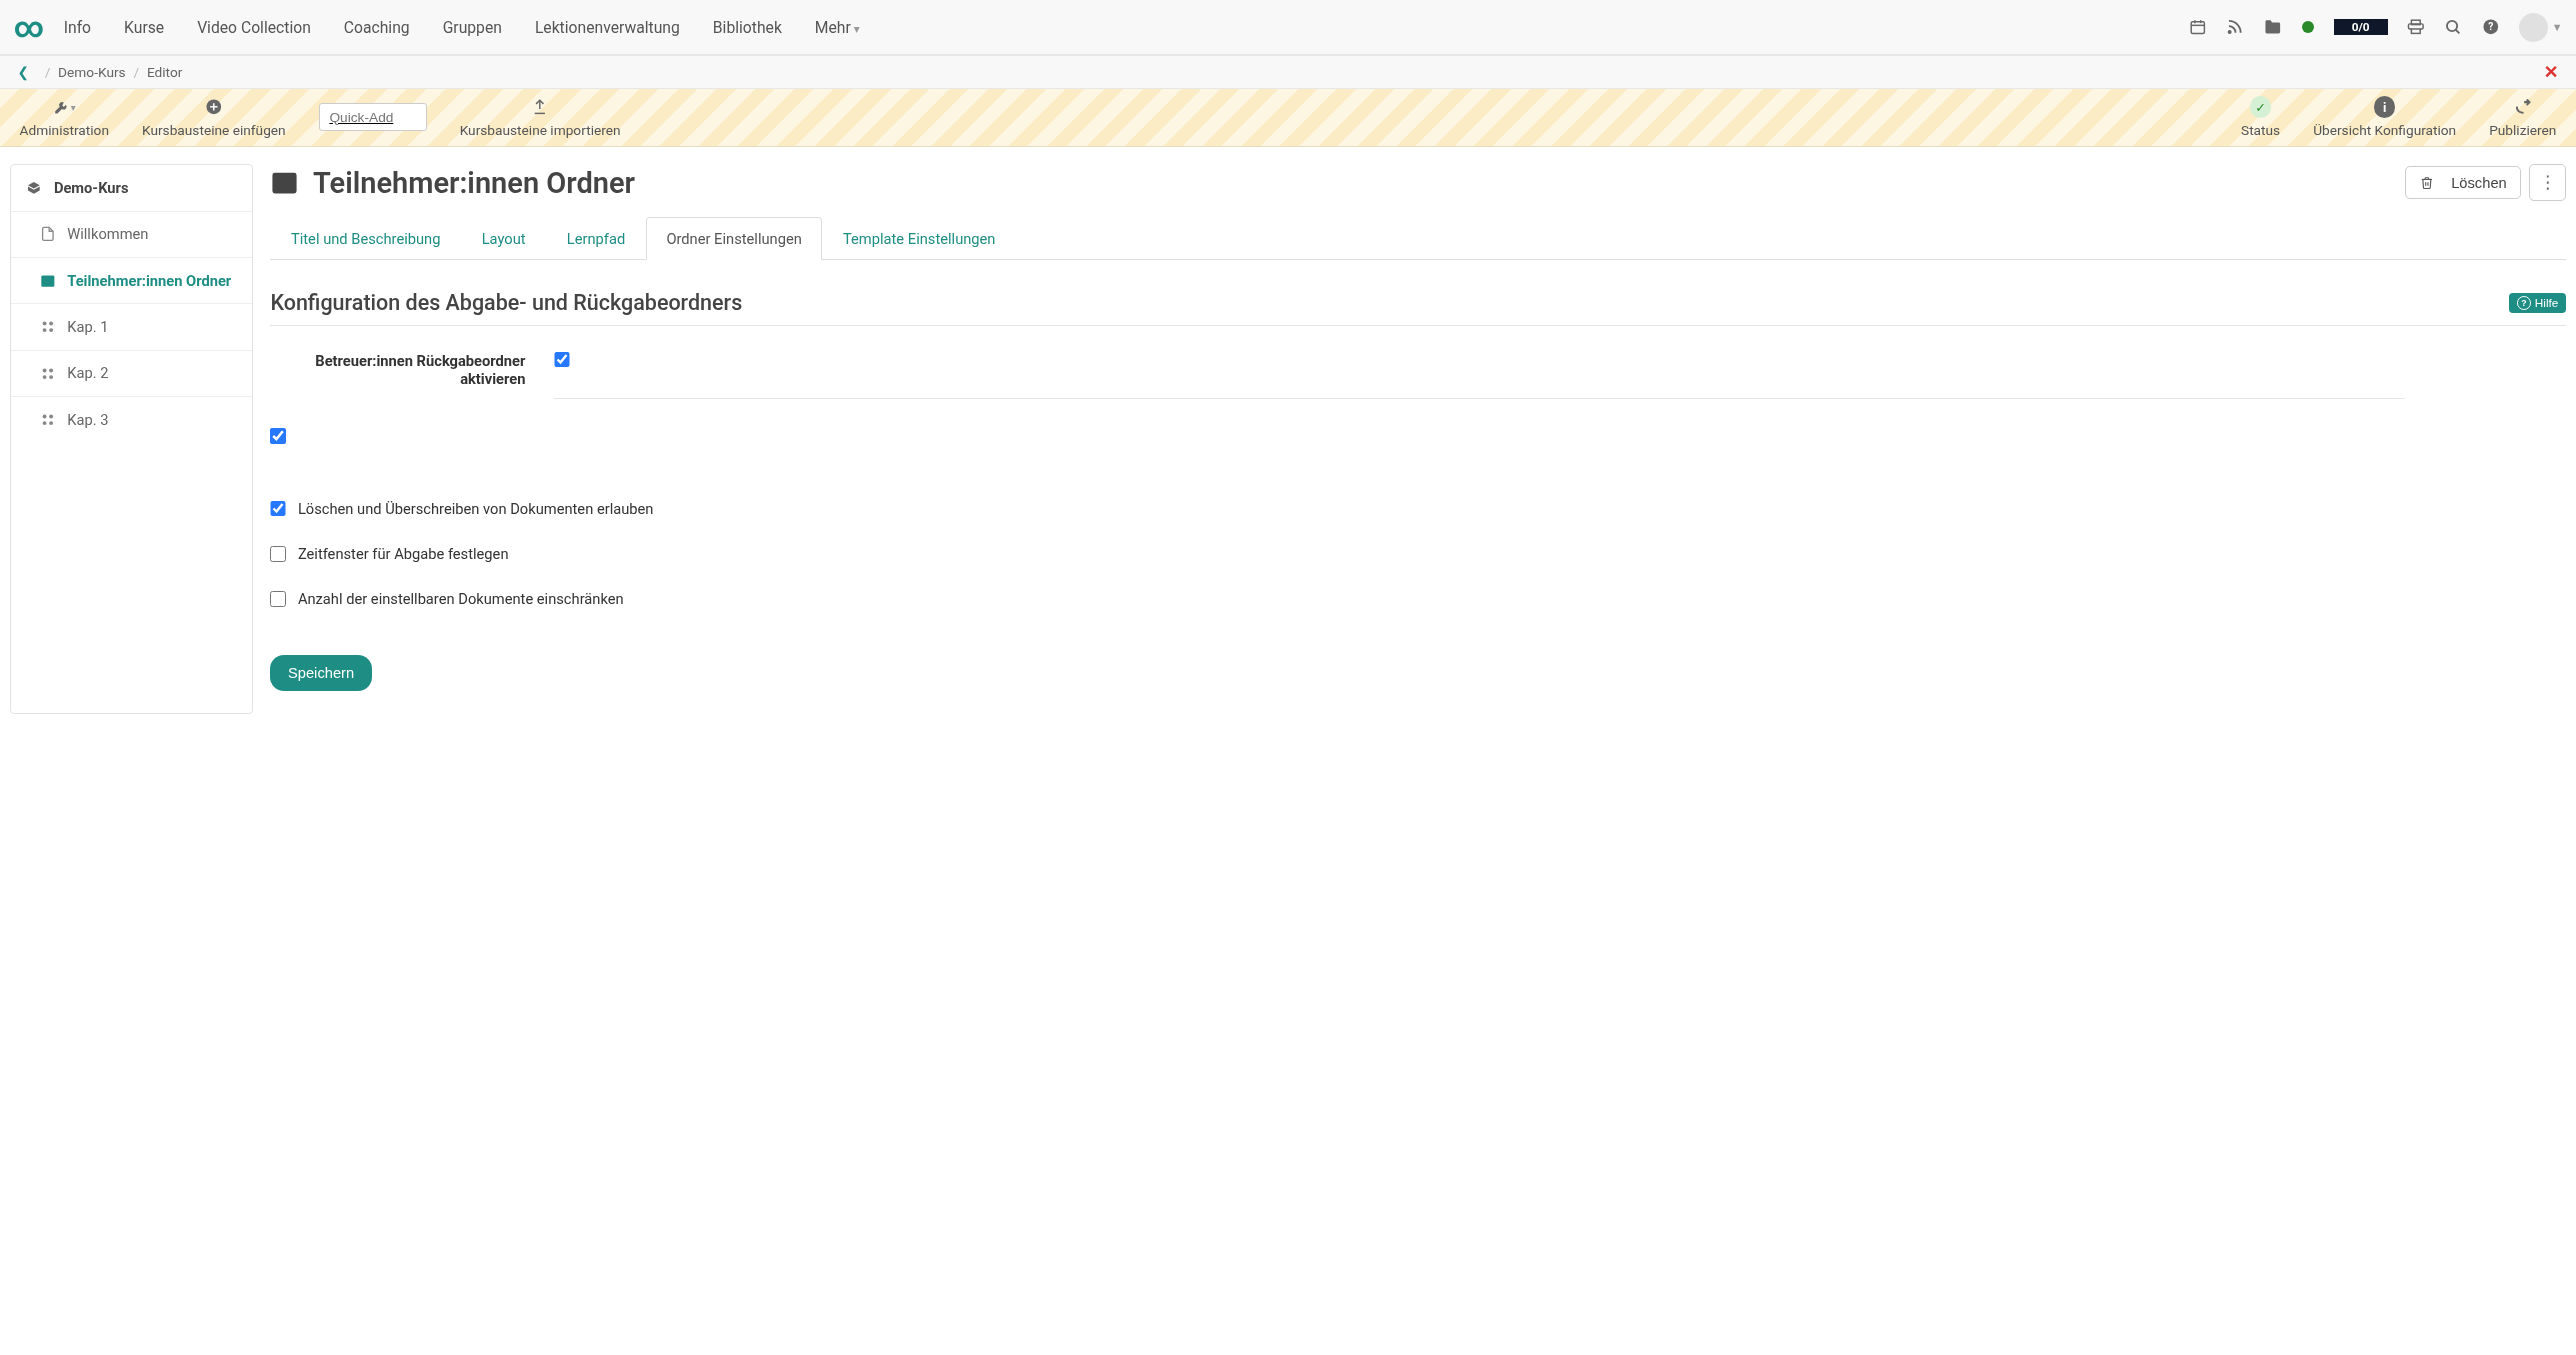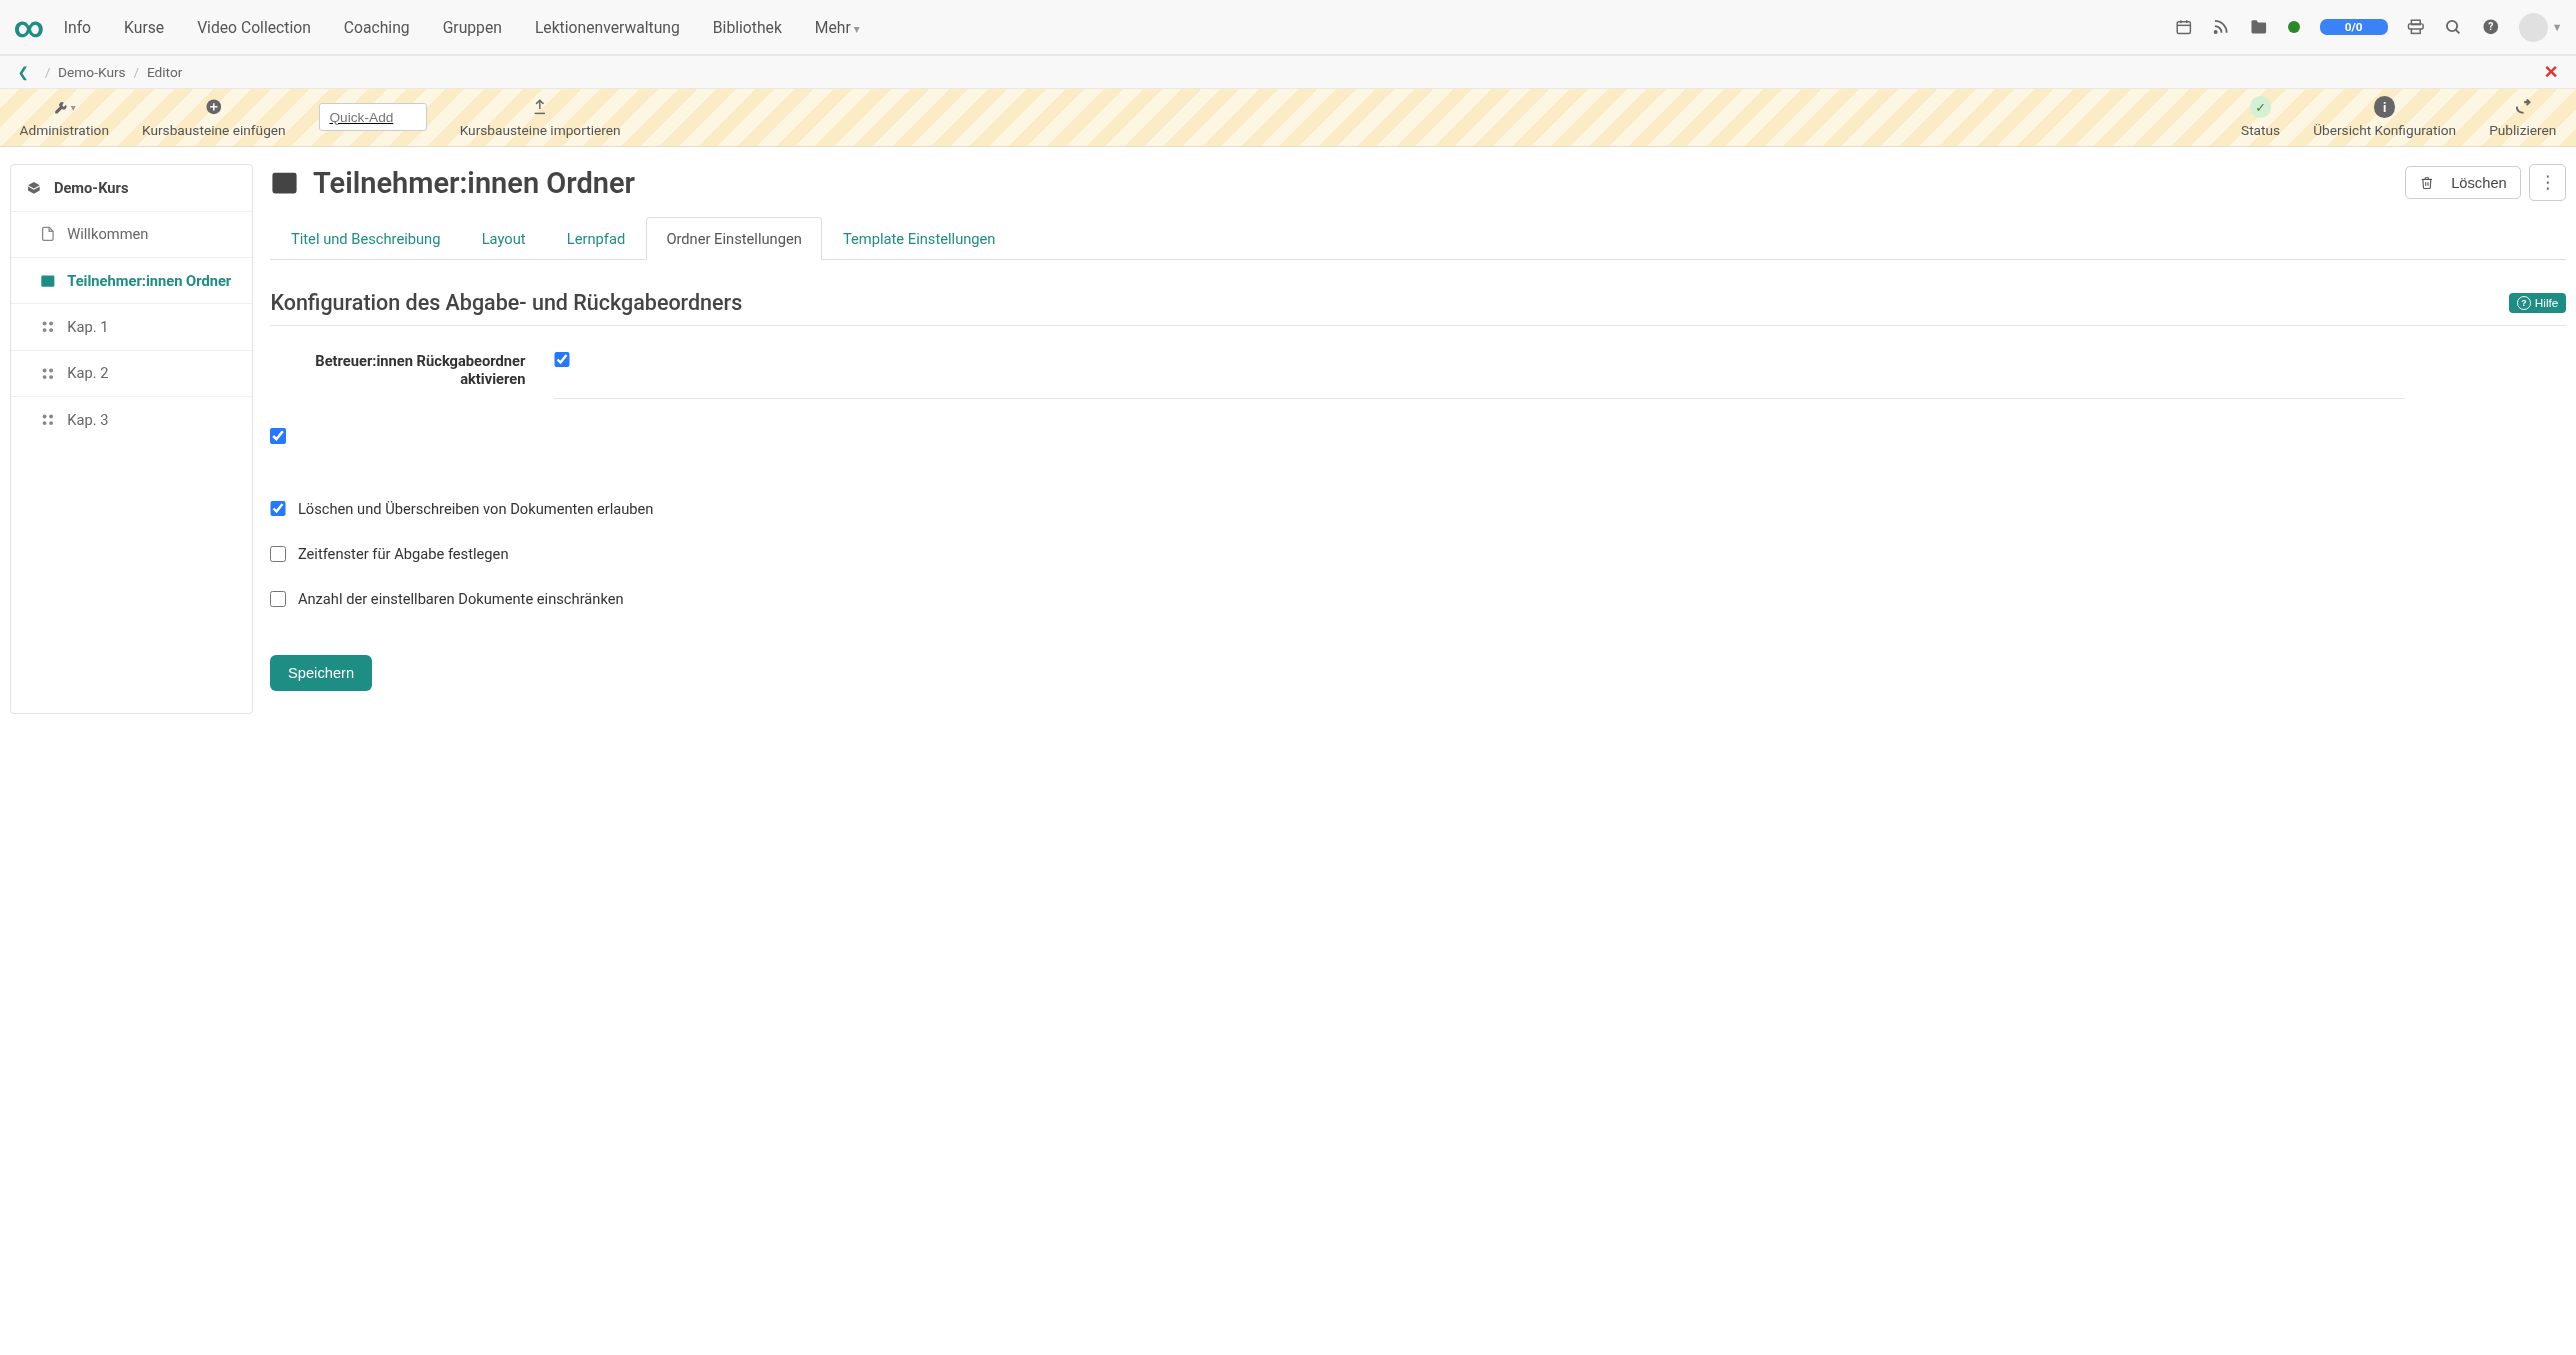--- a/index.html
+++ b/index.html
@@ -6,21 +6,21 @@
   body { font-family: -apple-system, BlinkMacSystemFont, "Segoe UI", Roboto, Arial, sans-serif; font-size: 13.7px; color: #333; background: #fff; }
   
   
   .topnav { display:flex; align-items:center; background:#f8f8f8; border-bottom:1px solid #e5e5e5; padding:0 13.7px; height:55px; }
   .logo { color:#1e8e84; font-size:29px; font-weight:bold; margin-right:19.6px; }
   .topnav-links { display:flex; gap:33px; align-items:center; flex:1; }
   .topnav-links a { color:#555; text-decoration:none; font-size:15.7px; cursor:pointer; }
   .topnav-links a.dropdown::after { content:" ▾"; font-size:11.8px; color:#999; }
   .topnav-icons { display:flex; align-items:center; gap:19.6px; }
   .ticon { color:#666; cursor:pointer; display:inline-flex; align-items:center; justify-content:center; }
-  .badge-pill { background:#3b82f6; color:#fff; border-radius:7px; padding:1px 25px; font-size:11.8px; font-weight:bold; }
+  .badge-pill { background:#0f172a; color:#fff; border-radius:0; padding:1px 18px; font-size:11.8px; font-weight:bold; }
   .green-dot { width:11.8px; height:11.8px; background:#2a8a2a; border-radius:50%; display:inline-block; }
   .avatar { width:29px; height:29px; border-radius:50%; background:#e0e0e0; display:inline-block; }
   .avatar-wrap { display:flex; align-items:center; gap:3.9px; cursor:pointer; }
   .avatar-caret { color:#999; font-size:10.8px; }
   
   
   .breadcrumb-bar { display:flex; align-items:center; padding:7.8px 17.6px; background:#f8f8f8; border:1px solid #e7e7e7; border-left:none; border-right:none; font-size:13.7px; position:relative; }
   .breadcrumb-bar .bc { color:#1e8e84; margin-right:7.8px; cursor:pointer; }
   .breadcrumb-bar .sep { color:#bbb; margin:0 7.8px; }
   .breadcrumb-bar .bc-link { color:#666; cursor:pointer; }
@@ -74,21 +74,21 @@
   
   
   .form { margin-top:25.5px; }
   .form-row { display:flex; margin-bottom:23.5px; }
   .form-label { width:284px; text-align:right; padding-right:29px; font-weight:bold; color:#333; font-size:14.7px;}
   .form-control { flex:1; }
   .form-control .hr { height:1px; background:#e5e5e5; margin:27.4px 0 0 0; width:92%;}
   .sub-checks { margin-top:53px; }
   .check-row { display:flex; align-items:center; gap:11.8px; margin-bottom:27.4px; color:#333; font-size:14.7px;}
   input[type="checkbox"].cb { width:15.7px; height:15.7px; accent-color:#2678ff; cursor:pointer;}
-  .btn-primary { background:#1e8e84; color:#fff; border:none; border-radius:6px; padding:9.8px 17.6px; font-size:14.7px; cursor:pointer; margin-top:19.6px;}
+  .btn-primary { background:#1e8e84; color:#fff; border:none; border-radius:14px; padding:9.8px 17.6px; font-size:14.7px; cursor:pointer; margin-top:19.6px;}
   
   
   svg { display:block; }
   .sicon svg { width:15.7px; height:15.7px; }
 </style>
 </head>
 <body>
 
 <div class="topnav">
   <span class="logo">∞</span>

